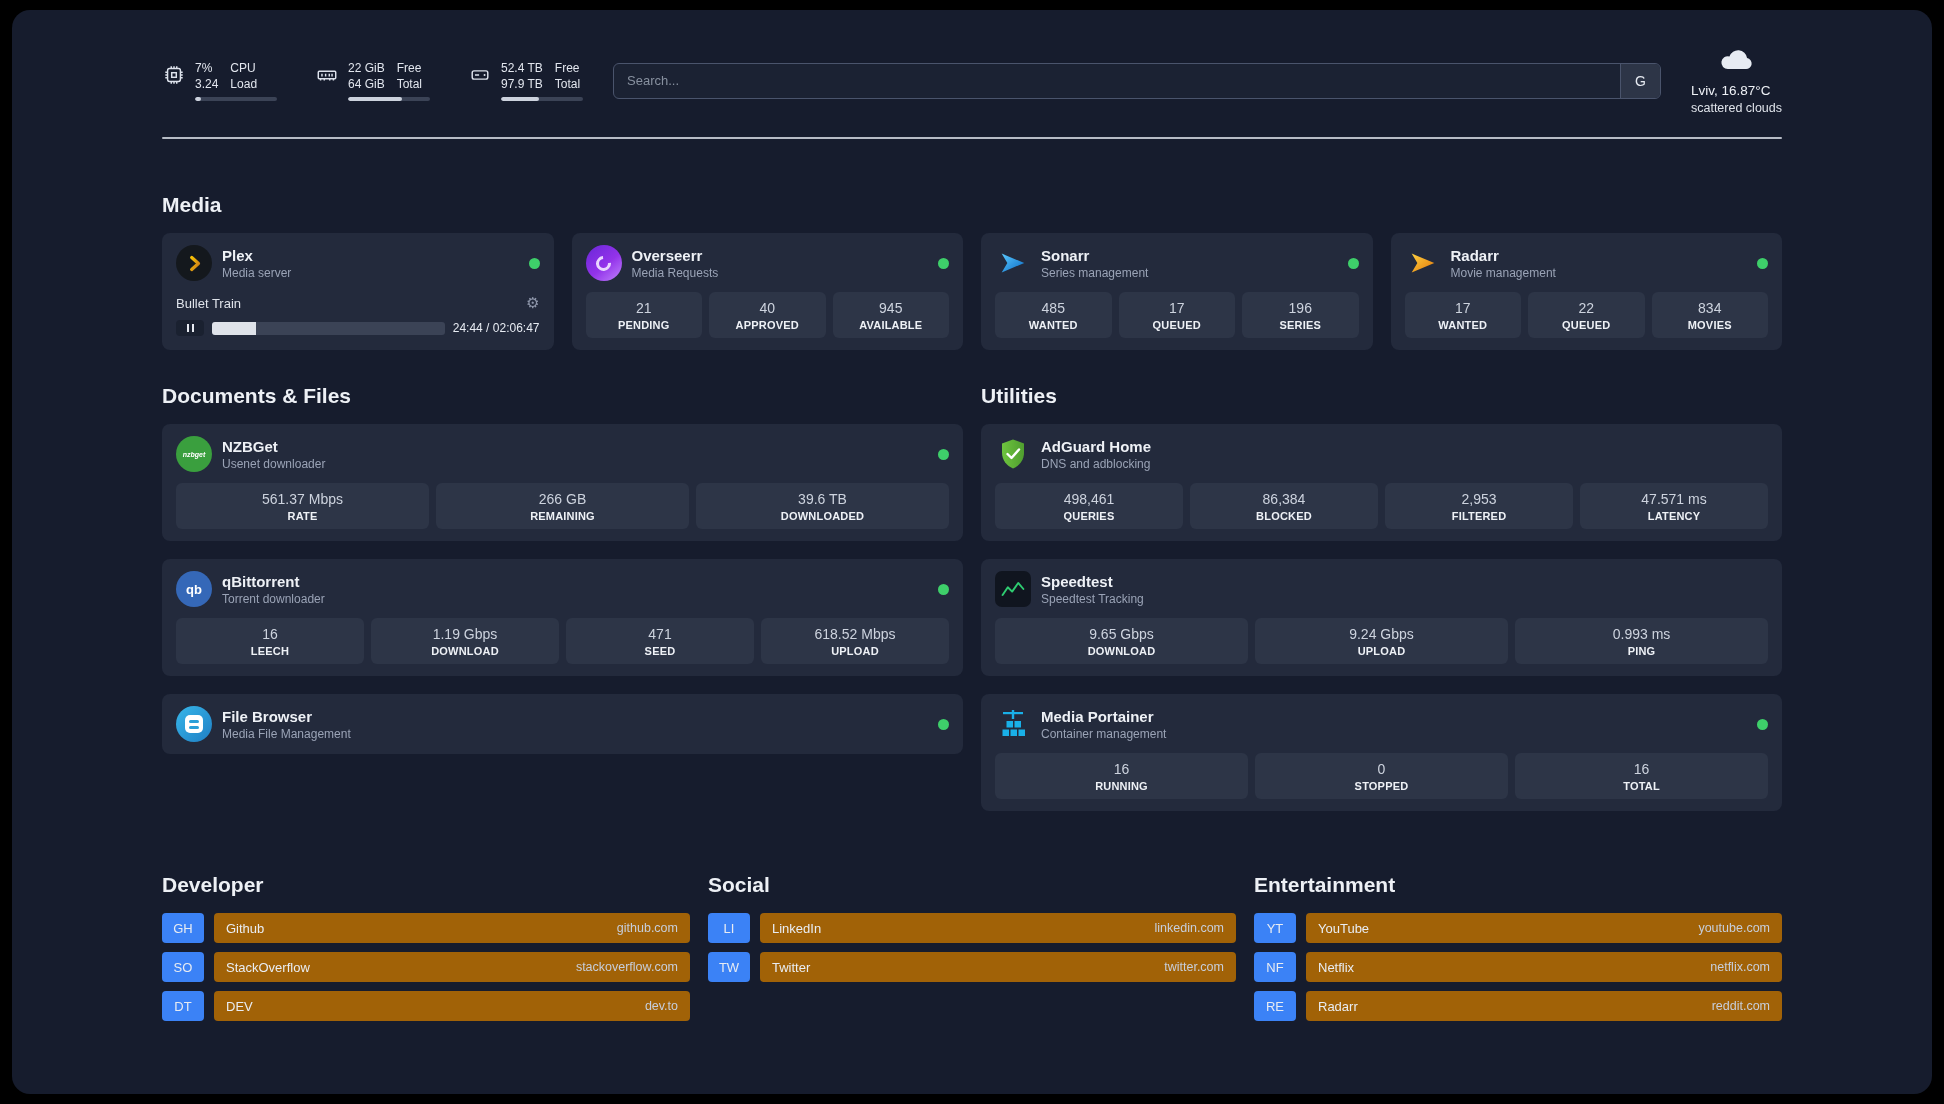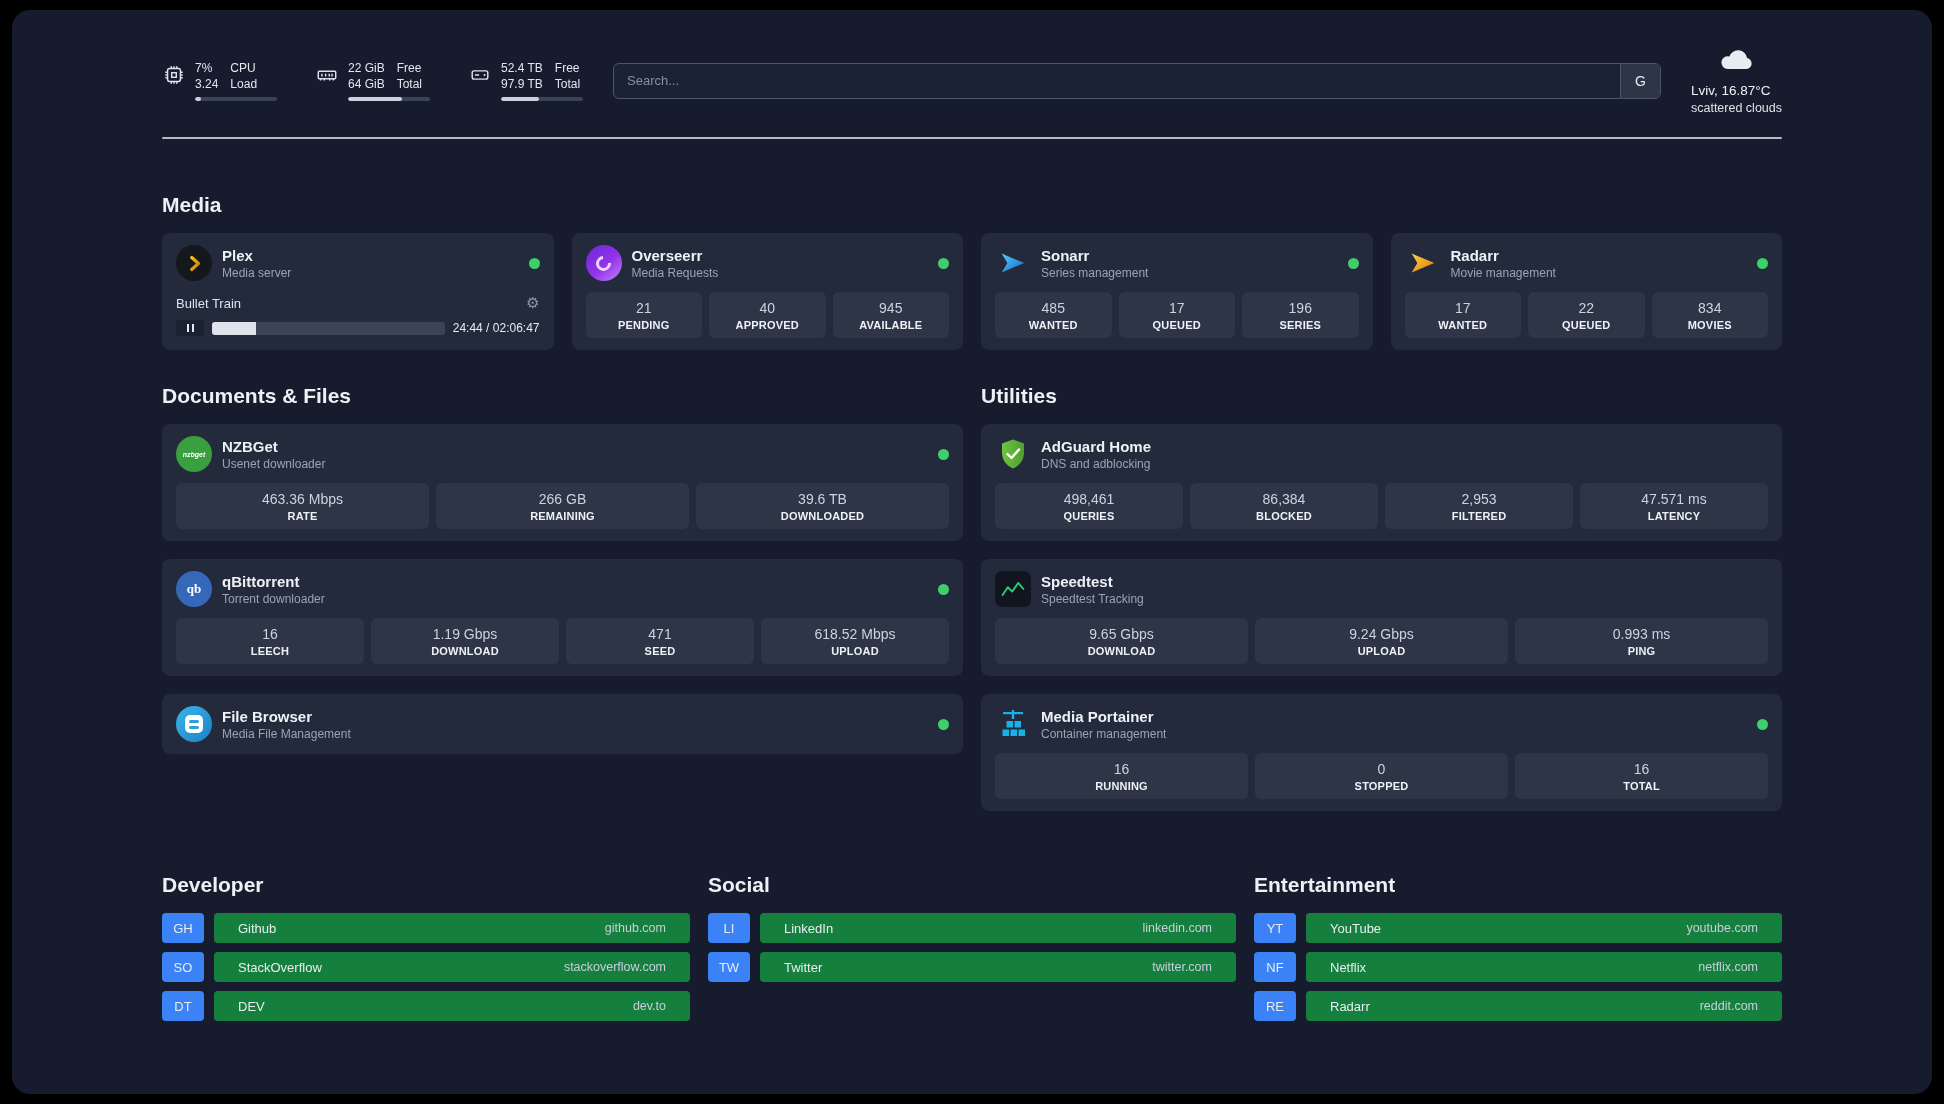--- a/index.html
+++ b/index.html
@@ -84,30 +84,30 @@
   .cols { display:grid; grid-template-columns:1fr 1fr; gap:18px; margin-top:34px; align-items:start; }
   .col .section-title { margin-bottom:16px; }
   .col .card { margin-bottom:18px; }
   .col .card:last-child { margin-bottom:0; }
 
   
   .bookmarks { display:grid; grid-template-columns:repeat(3,1fr); gap:18px; margin-top:62px; align-items:start; }
   .bgroup .section-title { margin-bottom:16px; }
   .brow { display:flex; gap:10px; margin-bottom:9px; height:30px; }
   .abbr { width:42px; background:#3b82f6; border-radius:4px; display:flex; align-items:center; justify-content:center; font-size:13px; color:#e7ebf2; flex:0 0 auto; }
-  .bbar { flex:1; background:#15803d; border-radius:4px; display:flex; align-items:center; padding:0 24px; font-size:13px; color:#e9edf3; cursor:pointer; }
+  .bbar { flex:1; background:#a16207; border-radius:4px; display:flex; align-items:center; padding:0 12px; font-size:13px; color:#e9edf3; cursor:pointer; }
   .burl { margin-left:auto; font-size:12.5px; color:#c7cedb; }
 
   
   .icon-plex { background:#14181d; }
   .icon-overseerr { background:linear-gradient(140deg,#6d28d9 5%,#9333ea 55%,#c084fc 100%); }
   .ov-swirl { width:15px; height:15px; border-radius:50%; border:3px solid #e9d5ff; border-top-color:transparent; transform:rotate(40deg); display:block; }
   .icon-nzbget { background:#3a9f3e; }
   .nzb-text { font-size:7px; font-weight:700; font-style:italic; color:#fff; }
-  .icon-qb { background:#3568b8;font-family:Liberation Serif, serif; }
+  .icon-qb { background:#3568b8; }
   .qb-text { font-size:13px; font-weight:700; color:#fff; }
   .icon-fb { background:linear-gradient(135deg,#37b6e9,#1f7fc4); }
   .fb-inner { width:18px; height:18px; background:#fff; border-radius:5px; display:flex; flex-direction:column; align-items:center; justify-content:center; gap:3px; }
   .fb-inner i { display:block; width:10px; height:3px; background:#2a9fd8; border-radius:1.5px; }
   .icon-speedtest { background:#10151f; border-radius:7px; }
   .icon-plain { border-radius:0; }
 </style>
 </head>
 <body>
 
@@ -360,21 +360,21 @@
             <span class="nzb-text">nzbget</span>
           </span>
           <div class="apptext">
             <span class="appname">NZBGet</span>
             <span class="appsub">Usenet downloader</span>
           </div>
           <span class="dot"></span>
         </div>
         <div class="tiles tiles-3">
           <div class="tile">
-            <span class="tval">463.36 Mbps</span>
+            <span class="tval">561.37 Mbps</span>
             <span class="tlab">RATE</span>
           </div>
           <div class="tile">
             <span class="tval">266 GB</span>
             <span class="tlab">REMAINING</span>
           </div>
           <div class="tile">
             <span class="tval">39.6 TB</span>
             <span class="tlab">DOWNLOADED</span>
           </div>

